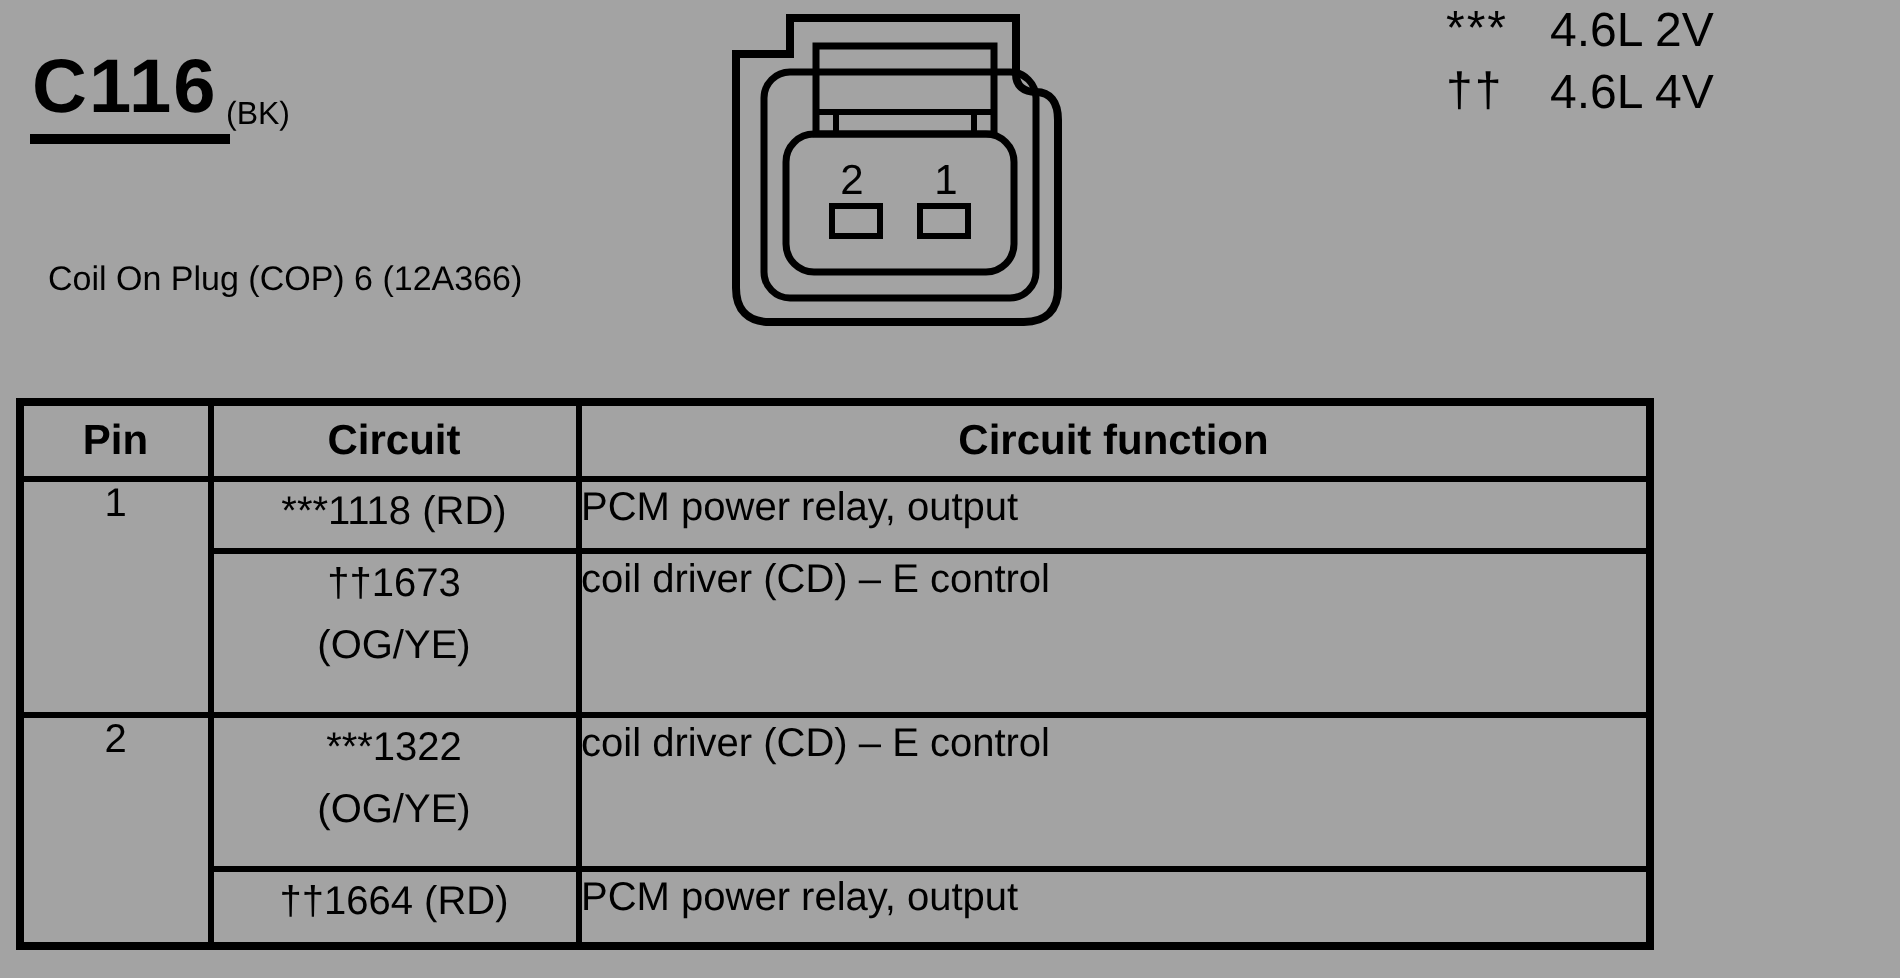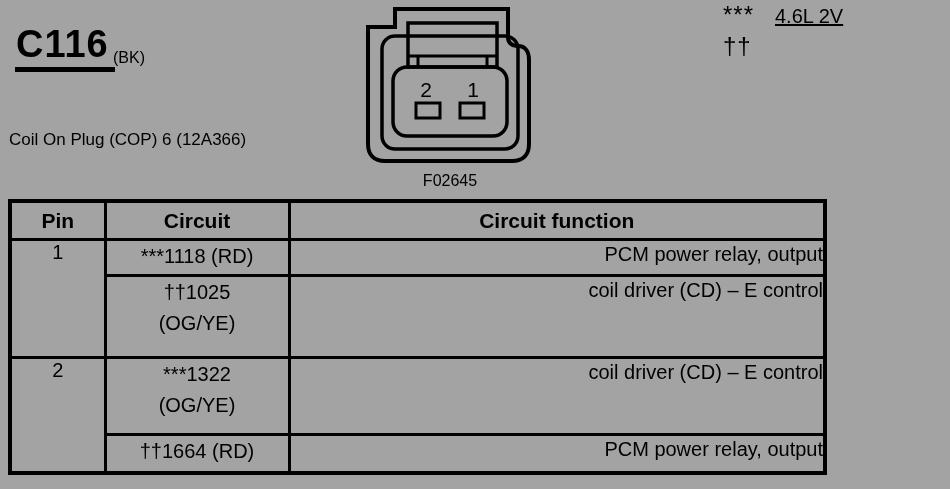--- a/index.html
+++ b/index.html
@@ -25,32 +25,32 @@
   .conn-color {
     position: absolute; left: 113px; top: 47px;
     font-size: 16px; line-height: 22px;
   }
   .part-number {
     position: absolute; left: 12px; top: 92px;
     font-size: 27px; font-weight: bold; line-height: 30px;
     letter-spacing: 0.5px;
   }
   .part-desc {
-    position: absolute; left: 9px; top: 130px;
+    position: absolute; left: 24px; top: 130px;
     font-size: 17px; line-height: 20px;
   }
 
   
   .legend { position: absolute; left: 723px; top: 2px; }
   .legend-row { display: flex; height: 31px; align-items: flex-start; }
   .legend-symbol {
     width: 52px; font-size: 24px; line-height: 26px;
     letter-spacing: 1px; flex: 0 0 52px;
   }
-  .legend-label { font-size: 20px; line-height: 28px; text-decoration: underline; }
+  .legend-label { font-size: 24px; line-height: 28px; }
 
   
   .connector-wrap { position: absolute; left: 360px; top: 4px; width: 180px; }
   .connector-svg { display: block; }
   .figure-caption {
     position: absolute; left: 360px; top: 172px; width: 180px;
     text-align: center; font-size: 16px;
   }
   .pin-digit {
     font-family: "Liberation Sans", "DejaVu Sans", sans-serif;
@@ -77,21 +77,21 @@
   }
   td.pin-cell {
     text-align: center; vertical-align: top;
     padding-top: 8px;
   }
   td.circuit-cell {
     text-align: center; vertical-align: top;
     padding-top: 6px; line-height: 31px; margin-left: 18px;
   }
   td.function-cell {
-    text-align: right; vertical-align: top;
+    text-align: left; vertical-align: top;
     padding: 6px 8px 0 12px; line-height: 26px;
   }
   tr.row-h1 { height: 36px; }
   tr.row-h2 { height: 82px; }
   tr.row-h3 { height: 77px; }
   tr.row-h4 { height: 38px; }
 </style>
 </head>
 <body>
 
@@ -101,20 +101,21 @@
   <div class="conn-color">(BK)</div>
   <div class="part-desc">Coil On Plug (COP) 6 (12A366)</div>
 
   <div class="legend">
     <div class="legend-row">
       <span class="legend-symbol">***</span>
       <span class="legend-label">4.6L 2V</span>
     </div>
     <div class="legend-row">
       <span class="legend-symbol">††</span>
+      <span class="legend-label">4.6L 4V</span>
     </div>
   </div>
 
   <div class="connector-wrap">
     <svg class="connector-svg" width="180" height="161" viewBox="0 0 180 161" xmlns="http://www.w3.org/2000/svg">
 
       <path d="M 35 5 H 148 V 33 C 148 39 152 42 158 42 C 165 42 169 47 169 56 V 140 C 169 151 163 157 152 157 H 25 C 14 157 8 151 8 140 V 23 H 35 Z" fill="none" stroke="#000" stroke-width="4"></path>
 
       <rect x="22" y="32" width="136" height="113" rx="13" fill="none" stroke="#000" stroke-width="3.5"></rect>
 
@@ -125,21 +126,20 @@
 
       <rect x="33" y="63" width="114" height="69" rx="14" fill="none" stroke="#000" stroke-width="3.5"></rect>
 
       <text class="pin-digit" text-anchor="middle" x="66" y="93">2</text>
       <text class="pin-digit" text-anchor="middle" x="113" y="93">1</text>
 
       <rect x="56" y="99" width="24" height="15" fill="none" stroke="#000" stroke-width="3"></rect>
       <rect x="100" y="99" width="24" height="15" fill="none" stroke="#000" stroke-width="3"></rect>
     </svg>
   </div>
-  <div class="figure-caption">F02645</div>
 
   <table class="pinout">
     <colgroup>
       <col style="width:95px">
       <col style="width:184px">
       <col>
     </colgroup>
     <thead>
       <tr>
         <th>Pin</th>
@@ -150,21 +150,21 @@
     <tbody>
       <tr class="row-h1">
         <td class="pin-cell" rowspan="2">1</td>
         <td class="circuit-cell">
           <div>***1118 (RD)</div>
         </td>
         <td class="function-cell">PCM power relay, output</td>
       </tr>
       <tr class="row-h2">
         <td class="circuit-cell">
-          <div>††1025</div>
+          <div>††1673</div>
           <div>(OG/YE)</div>
         </td>
         <td class="function-cell">coil driver (CD) – E control</td>
       </tr>
       <tr class="row-h3">
         <td class="pin-cell" rowspan="2">2</td>
         <td class="circuit-cell">
           <div>***1322</div>
           <div>(OG/YE)</div>
         </td>

